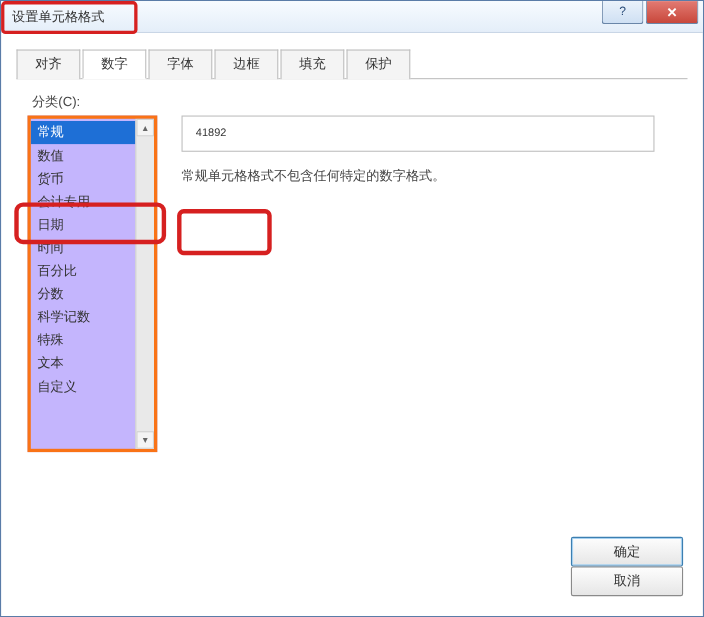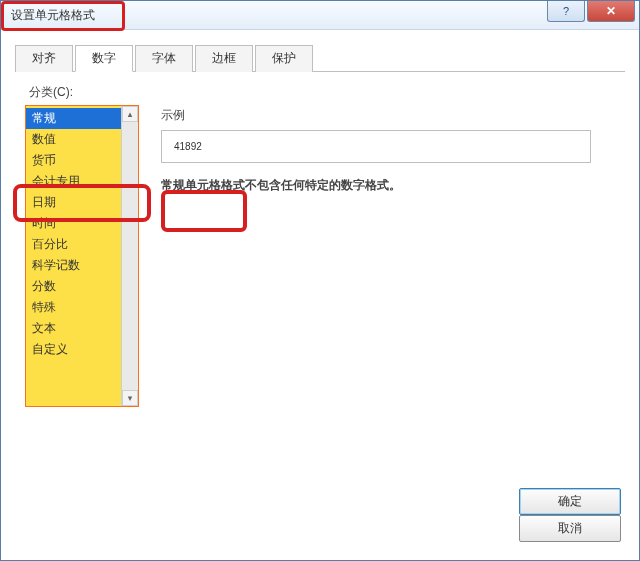--- a/index.html
+++ b/index.html
@@ -14,34 +14,34 @@
   .win-close{background:linear-gradient(#e27a72,#c8473b);color:#fff;width:46px;}
   .win-close span{font-weight:bold;font-size:12px;}
   
   .tabstrip{margin:14px 14px 0 14px;display:flex;border-bottom:1px solid #bfbfbf;}
   .tab{padding:4px 16px;border:1px solid #bfbfbf;border-bottom:none;background:#f4f4f4;margin-right:2px;cursor:default;font-size:12px;position:relative;top:1px;}
   .tab.active{background:#fff;border-bottom:1px solid #fff;}
   
   .body{padding:10px 16px 0 24px;position:relative;}
   .category-label{font-size:12px;color:#444;margin:2px 0 4px 4px;}
   .layout{display:flex;}
-  .listbox{width:112px;height:300px;border:1px solid #f97316;background:#fde047;overflow:hidden;position:relative;}
+  .listbox{width:112px;height:300px;border:3px solid #f97316;background:#c4b5fd;overflow:hidden;position:relative;}
   .listbox-inner{padding:2px 0;}
   .list-item{padding:2px 6px;font-size:12px;cursor:default;white-space:nowrap;}
   .list-item.selected{background:#1e6fd6;color:#fff;}
   .list-scroll{position:absolute;right:0;top:0;bottom:0;width:16px;background:#e9e9e9;border-left:1px solid #cfcfcf;}
   .scroll-arrow{height:16px;background:#f4f4f4;border:1px solid #cfcfcf;box-sizing:border-box;display:flex;align-items:center;justify-content:center;font-size:9px;color:#666;}
   .scroll-track{position:absolute;top:16px;bottom:16px;left:0;right:0;}
   .scroll-arrow.bottom{position:absolute;bottom:0;left:0;right:0;}
   .list-highlight{position:absolute;left:12px;top:112px;width:130px;height:30px;border:4px solid #d62020;border-radius:8px;pointer-events:none;}
   .rightpane{flex:1;padding-left:22px;}
   .preview-label{font-size:12px;color:#444;margin:2px 0 6px 0;}
   .preview-box{border:1px solid #bfbfbf;padding:10px 12px;min-height:22px;width:430px;box-sizing:border-box;font-size:10px;color:#333;background:#fff;position:relative;}
   .preview-highlight{position:absolute;left:160px;top:118px;width:78px;height:34px;border:4px solid #d62020;border-radius:6px;pointer-events:none;}
-  .description{margin-top:14px;font-size:12px;color:#444;font-weight:bold;}
+  .description{margin-top:14px;font-size:12px;color:#444;}
   
   .footer{position:absolute;right:18px;bottom:18px;display:flex;flex-direction:column;}
   .btn{min-width:72px;padding:4px 14px;margin-left:10px;border:1px solid #8a8a8a;background:linear-gradient(#fdfdfd,#e6e6e6);font-size:12px;cursor:default;text-align:center;border-radius:2px;}
   .btn.primary{border:1px solid #3c7fb1;box-shadow:0 0 0 1px #a7d1f0 inset;}
   
 </style>
 </head>
 <body>
 
 <div class="window">
@@ -57,52 +57,52 @@
           <span>✕</span>
         </div>
     </div>
   </div>
 
   <div class="tabstrip">
     <div class="tab">对齐</div>
     <div class="tab active">数字</div>
     <div class="tab">字体</div>
     <div class="tab">边框</div>
+    <div class="tab">填充</div>
     <div class="tab">保护</div>
   </div>
 
   <div class="body">
     <div class="category-label">分类(C):</div>
 
     <div class="layout">
 
       <div class="listbox">
         <div class="listbox-inner">
           <div class="list-item selected">常规</div>
           <div class="list-item">数值</div>
           <div class="list-item">货币</div>
           <div class="list-item">会计专用</div>
           <div class="list-item">日期</div>
           <div class="list-item">时间</div>
           <div class="list-item">百分比</div>
+          <div class="list-item">分数</div>
           <div class="list-item">科学记数</div>
-          <div class="list-item">分数</div>
           <div class="list-item">特殊</div>
           <div class="list-item">文本</div>
           <div class="list-item">自定义</div>
         </div>
         <div class="list-scroll">
           <div class="scroll-arrow">▴</div>
           <div class="scroll-track"></div>
           <div class="scroll-arrow bottom">▾</div>
         </div>
       </div>
 
       <div class="rightpane">
-        <div class="preview-label">示例</div>
         <div class="preview-box">
           <span>41892</span>
         </div>
         <div class="description">常规单元格格式不包含任何特定的数字格式。</div>
       </div>
 
     </div>
 
     <div class="list-highlight"></div>
     <div class="preview-highlight"></div>

